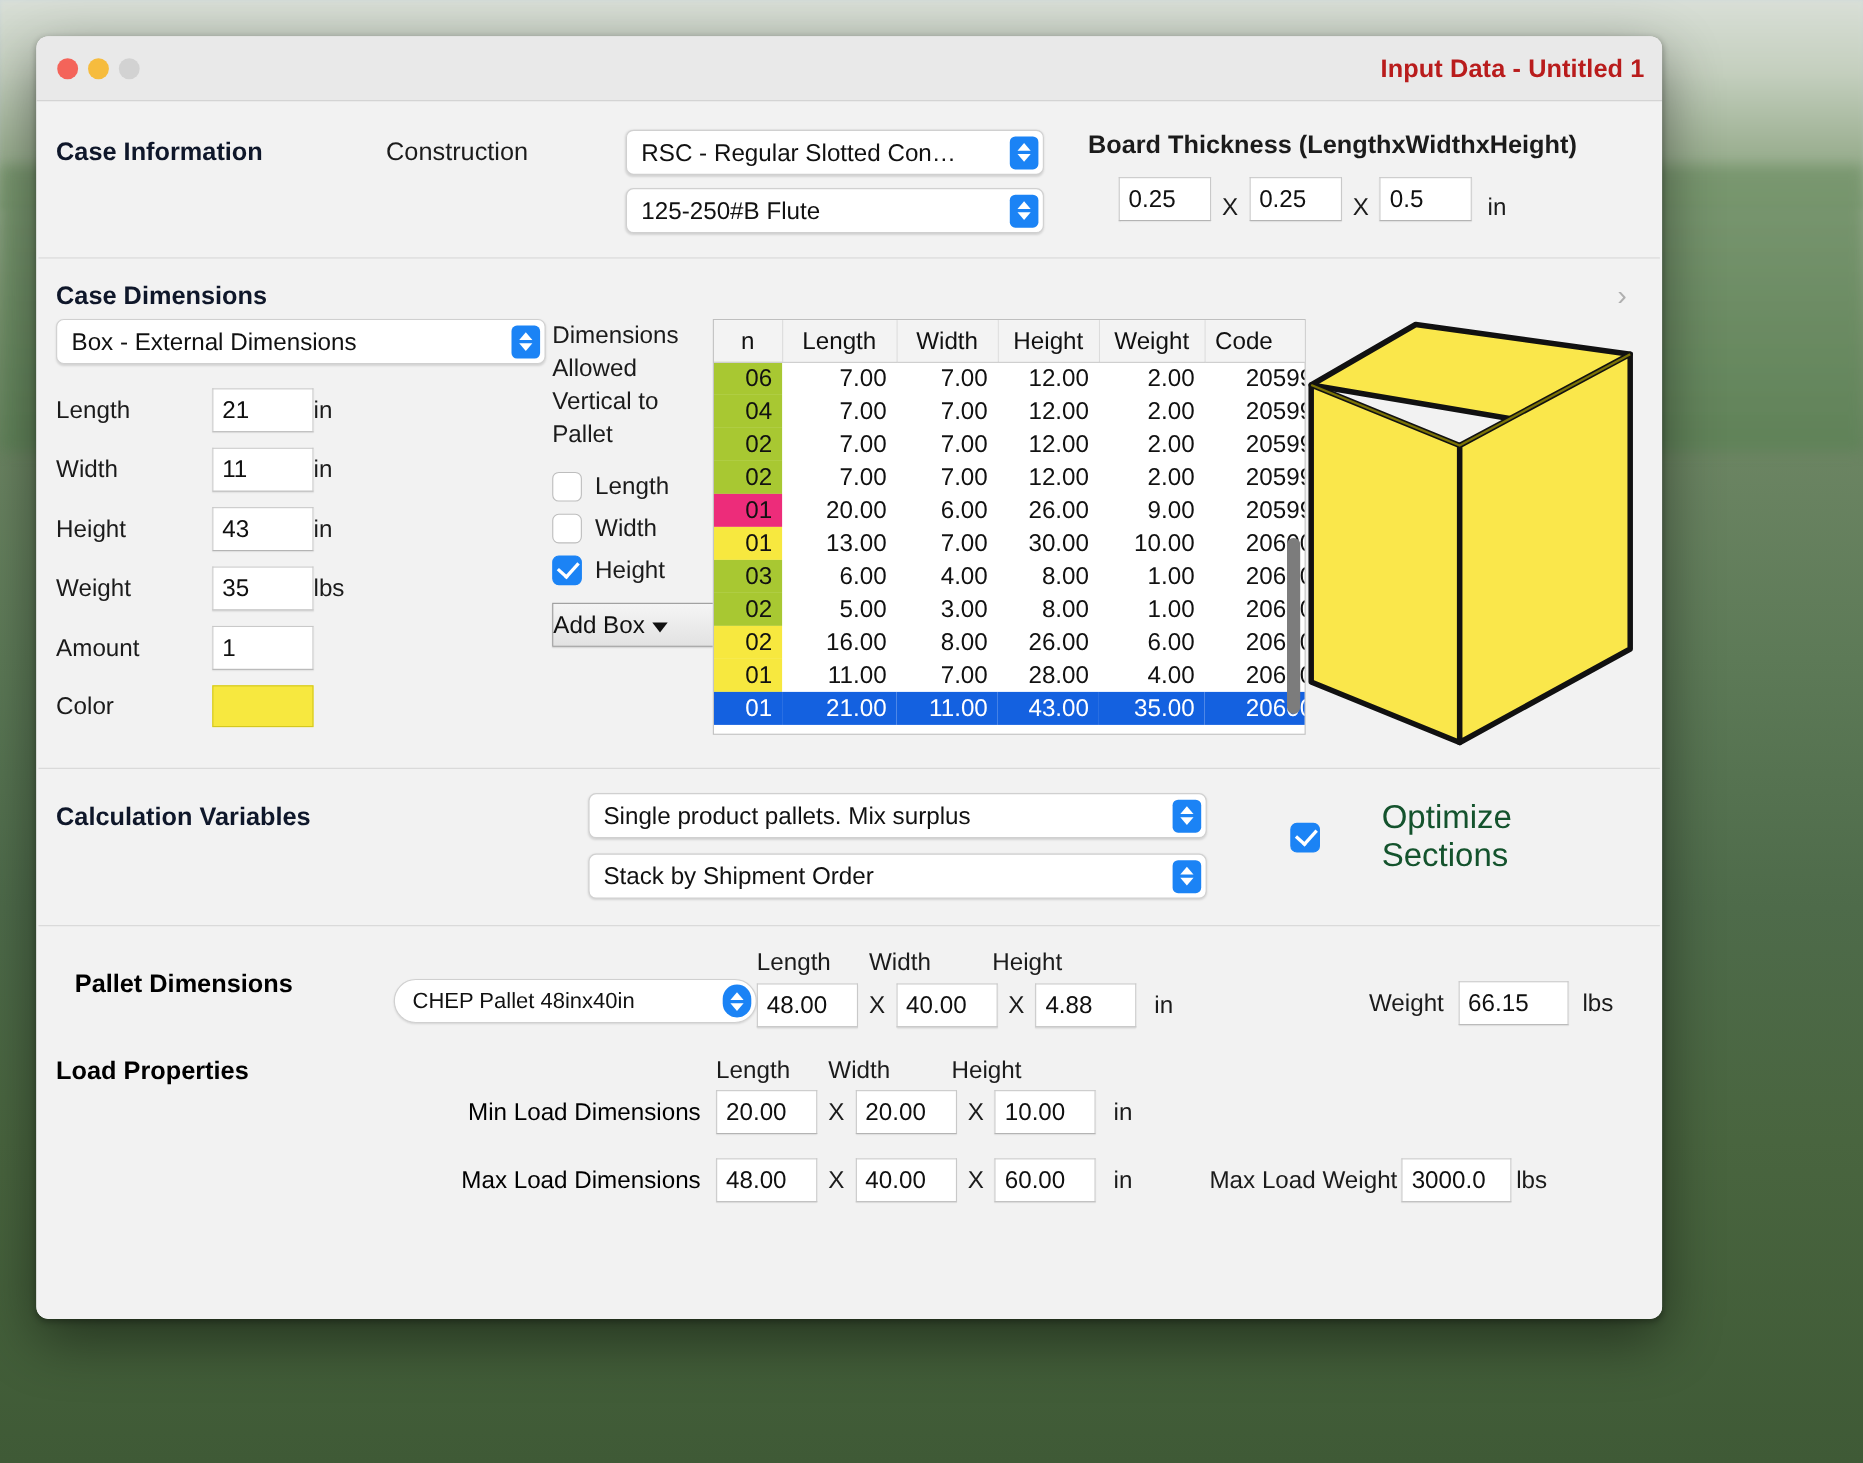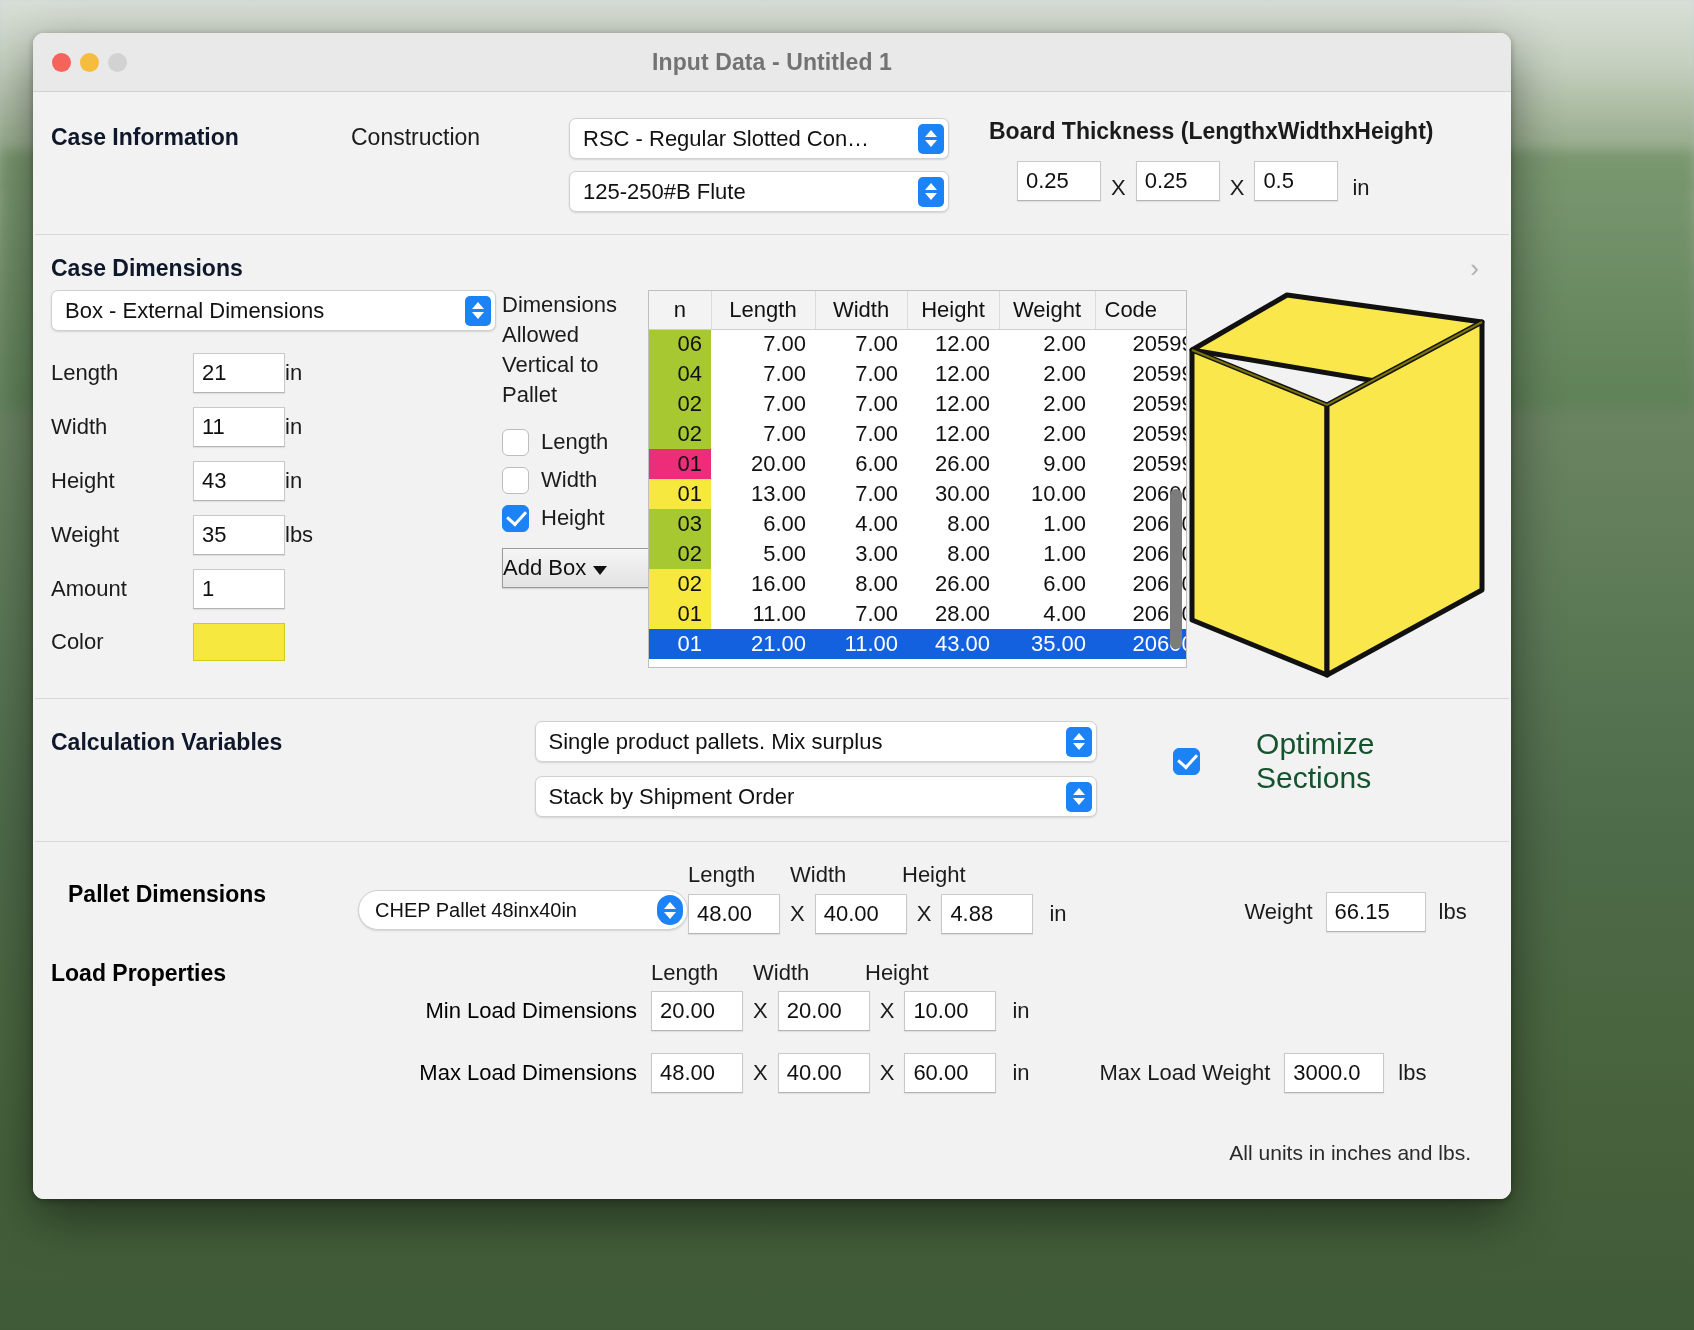--- a/index.html
+++ b/index.html
@@ -45,22 +45,22 @@
     display: flex; align-items: center;
     position: relative;
     flex: none;
   }
   .traffic { display: flex; gap: 9px; margin-left: 19px; }
   .dot { width: 19px; height: 19px; border-radius: 50%; }
   .dot.red    { background: #f4645a; }
   .dot.yellow { background: #f6bc3e; }
   .dot.gray   { background: #d2d2d2; }
   .win-title {
-    position: absolute; left: 0; right: 0; text-align: center;
-    font-size: 23px; font-weight: bold; color: #737373;
+    position: absolute; left: 0; right: 16px; text-align: right;
+    font-size: 23px; font-weight: bold; color: #b91c1c;
     letter-spacing: .1px;
   }
 
   .content { flex: 1; display: flex; flex-direction: column; background: #f2f2f2; }
   .divider { height: 1px; background: #d8d8d8; margin: 0 2px; }
 
   
   .label-bold { font-size: 23px; font-weight: bold; color: #0f172a; }
   .label { font-size: 22px; color: #1b1b1b; }
 
@@ -211,21 +211,21 @@
   .pal-fields .field { width: 92px; }
   .pal-weight { display: flex; align-items: center; gap: 13px; margin-left: 178px; padding-bottom: 2px; }
   .pal-weight .field { width: 100px; }
 
   
   .load { padding: 18px 18px 0 18px; }
   .load-title { font-size: 23px; font-weight: bold; margin-bottom: 4px; }
   .load-line { display: flex; align-items: center; margin-bottom: 22px; }
   .load-line .cap { width: 600px; text-align: right; font-size: 22px; padding-right: 14px; }
   .load-line .field { width: 92px; }
-  .mlw { display: flex; align-items: center; gap: 14px; margin-left: 70px; }
+  .mlw { display: flex; align-items: center; gap: 4px; margin-left: 70px; }
   .mlw .field { width: 100px; }
 
   .footer { text-align: right; font-size: 21px; color: #2a2a2a; padding: 26px 22px 0 0; }
 </style>
 </head>
 <body>
 
 <div class="bg-haze"></div>
 <div class="bg-haze2"></div>
 
@@ -558,17 +558,16 @@
         <span class="x-sep">X</span>
         <div class="field">60.00</div>
         <span class="unit" style="margin-left:16px">in</span>
         <div class="mlw">
           <span class="label">Max Load Weight</span>
           <div class="field">3000.0</div>
           <span class="unit">lbs</span>
         </div>
       </div>
 
-      <div class="footer">All units in inches and lbs.</div>
     </div>
 
   </div>
 </div>
 
 </body></html>

